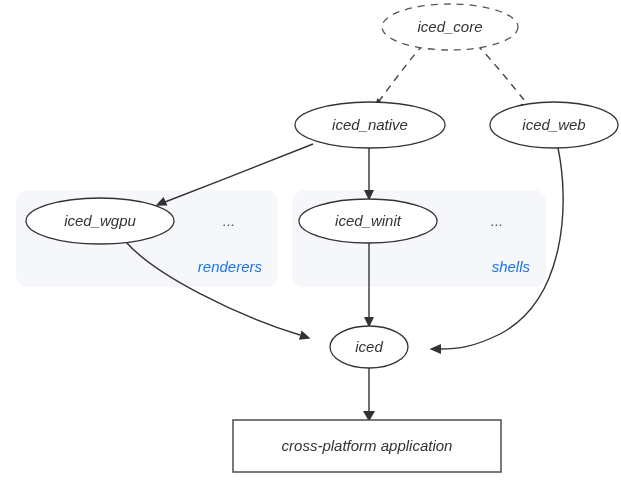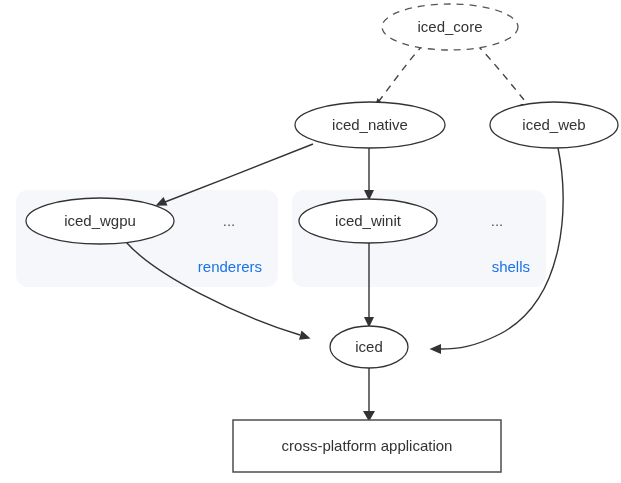--- a/index.html
+++ b/index.html
@@ -10,20 +10,21 @@
   body {
     width: 621px;
     height: 483px;
     font-family: "Liberation Sans", sans-serif;
     overflow: hidden;
   }
   #diagram-root {
     position: relative;
     width: 621px;
     height: 483px;
+    font-style: italic;
   }
   svg#graph {
     position: absolute;
     top: 0;
     left: 0;
     width: 621px;
     height: 483px;
   }
   .node-label {
     font-family: "Liberation Sans", sans-serif;

